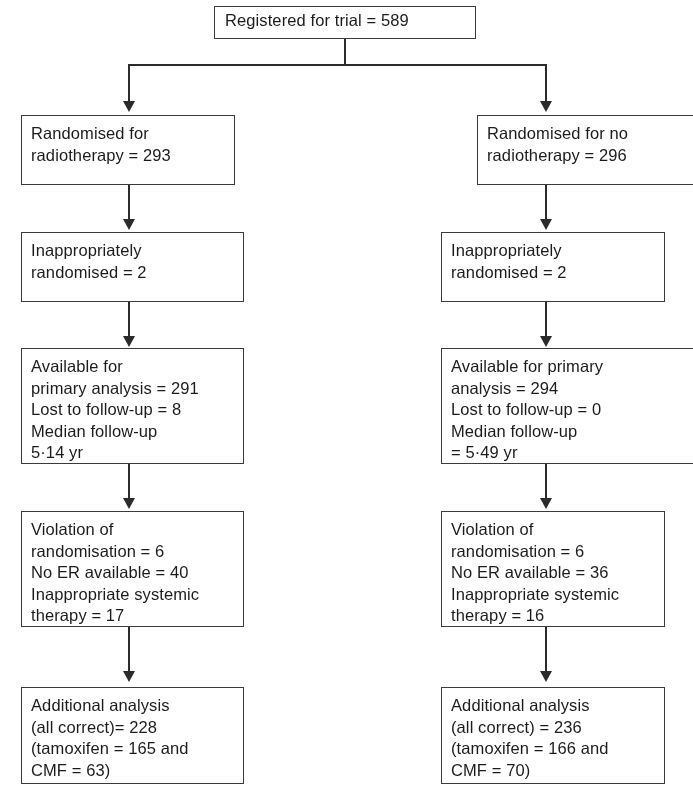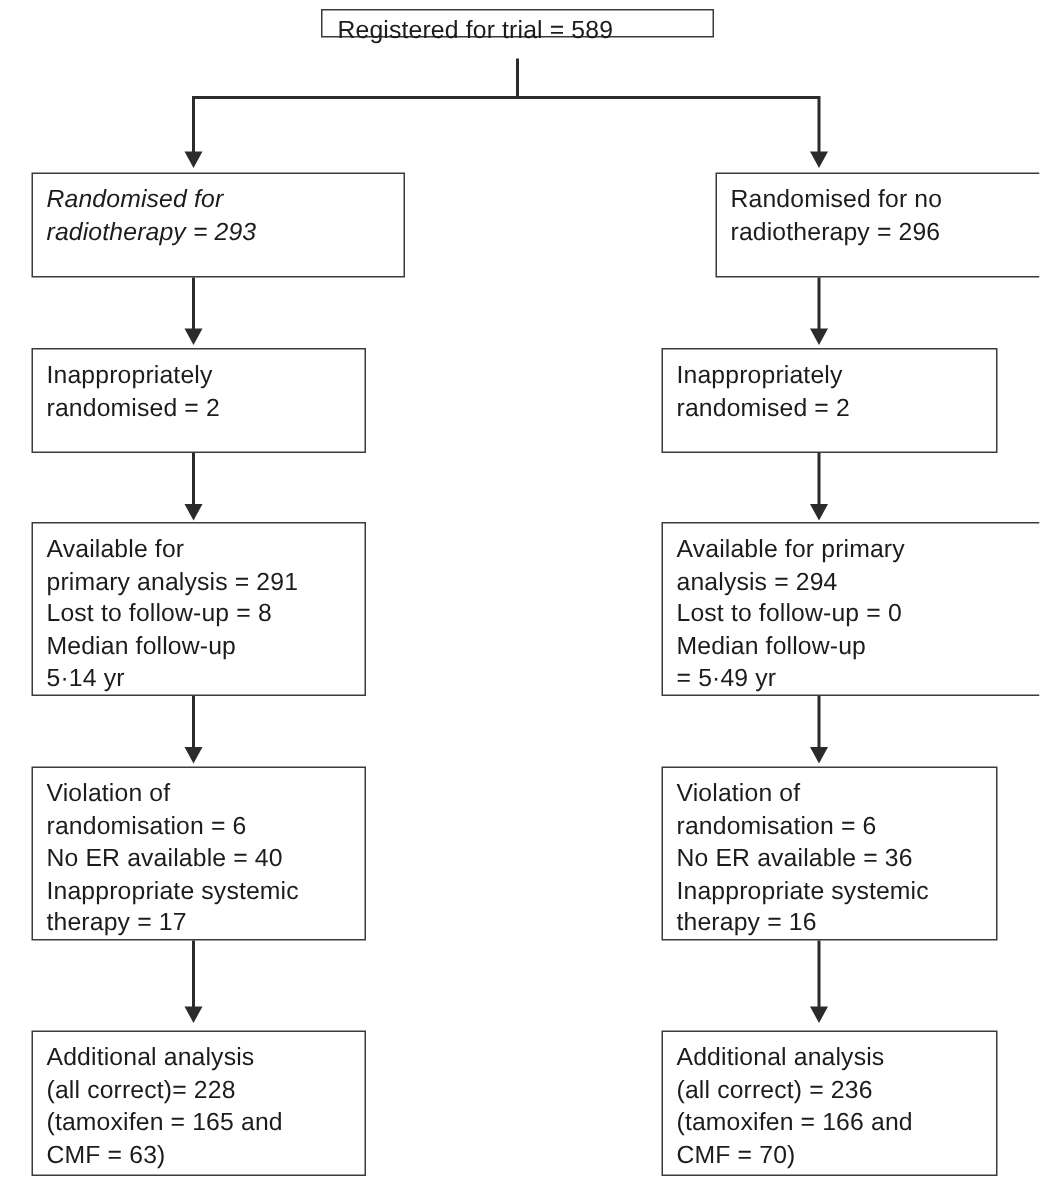--- a/index.html
+++ b/index.html
@@ -51,34 +51,34 @@
     border-left: 6px solid transparent;
     border-right: 6px solid transparent;
     border-top: 11px solid #2b2b2b;
   }
 </style>
 </head>
 <body>
 
 <div id="canvas">
 
-  <div class="node top" style="left:214px; top:6px; width:262px; height:19px;">Registered for trial = 589</div>
+  <div class="node top" style="left:214px; top:6px; width:262px; height:33px;">Registered for trial = 589</div>
 
   <div class="conn vline" style="left:344px; top:39px; height:26px;"></div>
 
   <div class="conn hline" style="left:128px; top:64px; width:218px;"></div>
   <div class="conn hline" style="left:344px; top:64px; width:202px;"></div>
 
   <div class="conn vline" style="left:128px; top:64px; height:38px;"></div>
   <div class="arrowhead" style="left:123px; top:101px;"></div>
 
   <div class="conn vline" style="left:545px; top:64px; height:38px;"></div>
   <div class="arrowhead" style="left:540px; top:101px;"></div>
 
-  <div class="node" style="left:21px; top:115px; width:249px; height:70px;font-style:italic;">Randomised for
+  <div class="node" style="left:21px; top:115px; width:214px; height:70px;">Randomised for
 radiotherapy = 293</div>
 
   <div class="conn vline" style="left:128px; top:185px; height:36px;"></div>
   <div class="arrowhead" style="left:123px; top:219px;"></div>
 
   <div class="node" style="left:21px; top:232px; width:223px; height:70px;">Inappropriately
 randomised = 2</div>
 
   <div class="conn vline" style="left:128px; top:302px; height:36px;"></div>
   <div class="arrowhead" style="left:123px; top:336px;"></div>

